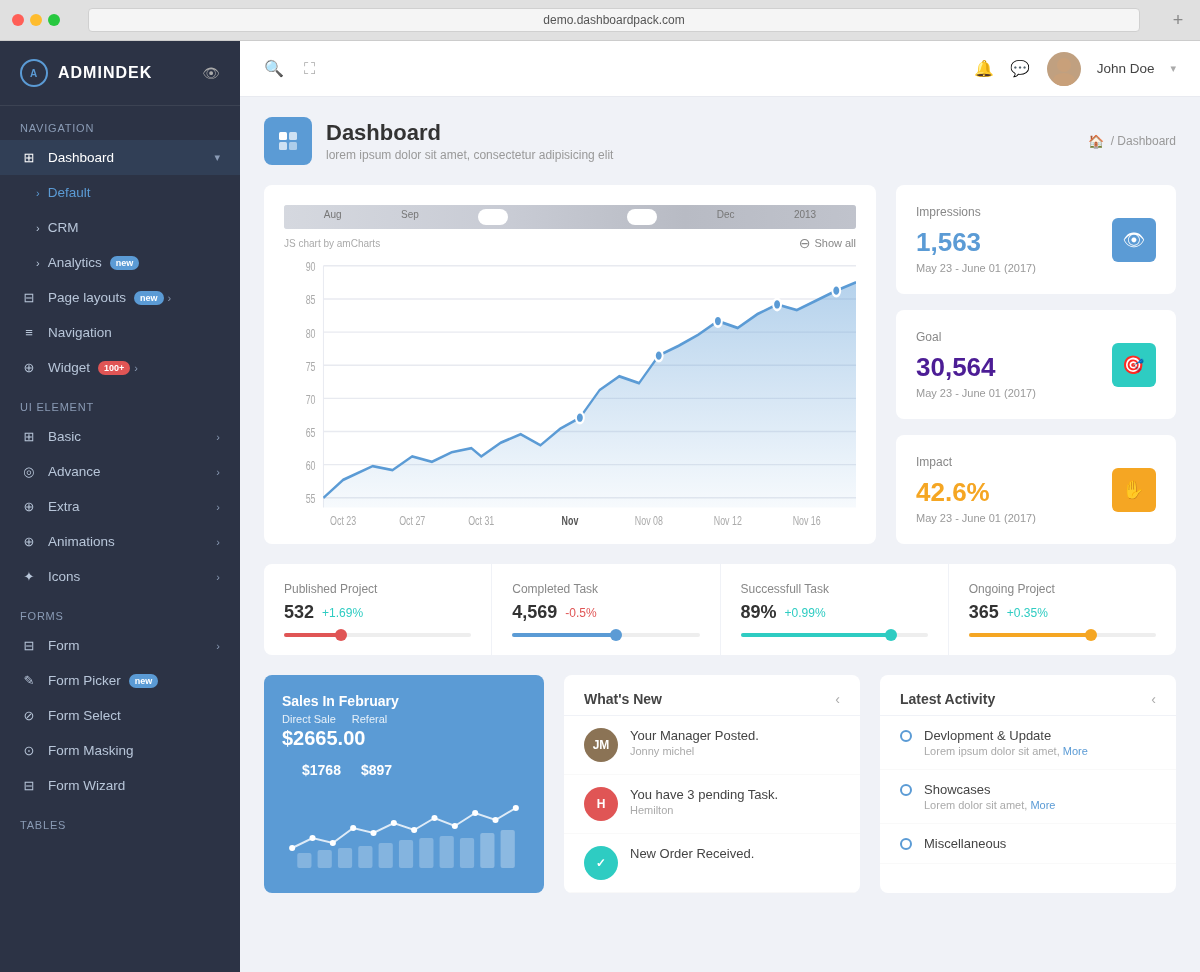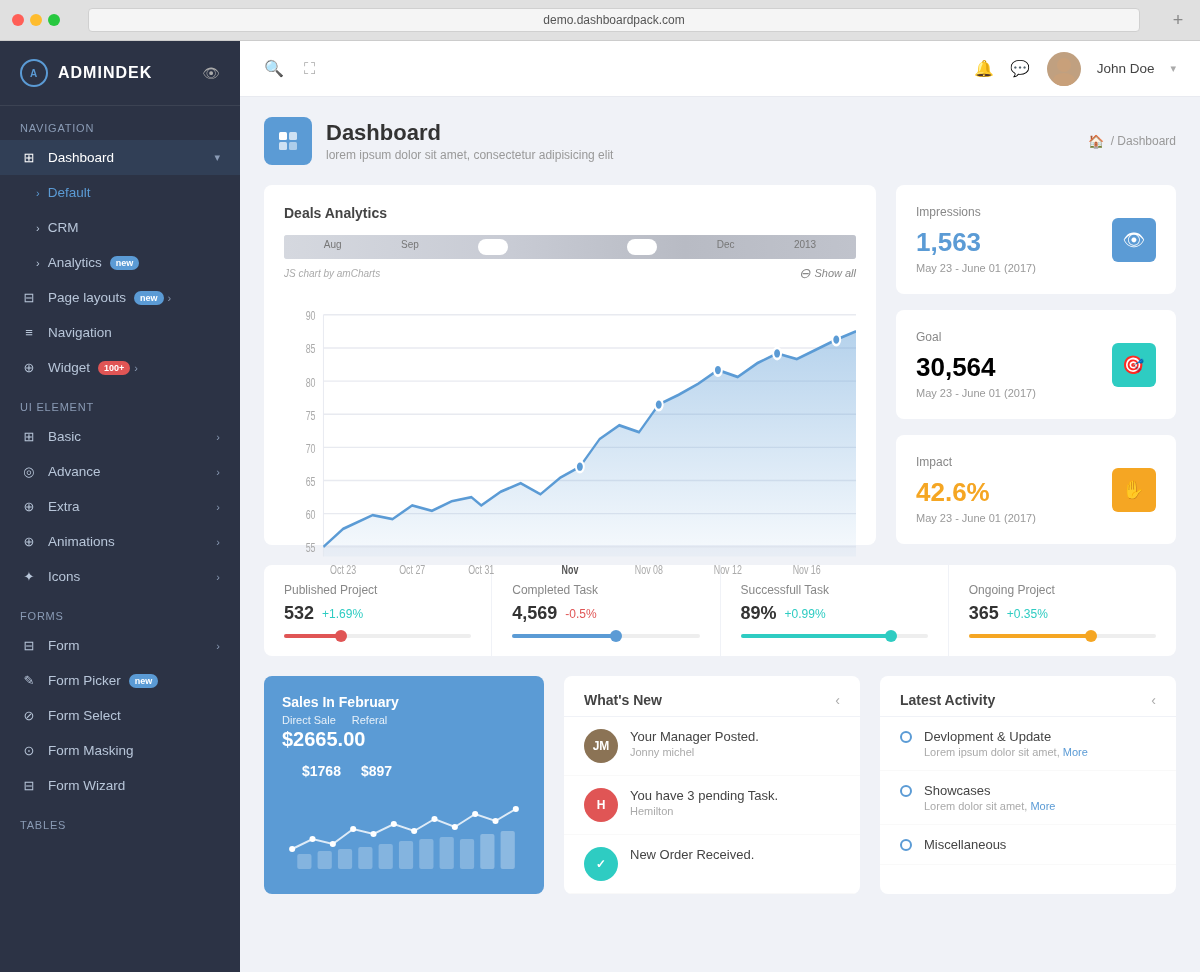--- a/index.html
+++ b/index.html
@@ -74,21 +74,21 @@
     
     .chart-title { font-size: 14px; font-weight: 600; color: #444; margin-bottom: 14px; }
     .chart-area { position: relative; height: 290px; }
 
     .stat-info { flex: 1; }
     .stat-label { font-size: 12px; color: #888; margin-bottom: 8px; }
     .stat-value { font-size: 26px; font-weight: 700; margin-bottom: 4px; }
     .stat-date { font-size: 11px; color: #999; }
     .stat-icon { width: 44px; height: 44px; border-radius: 6px; display: flex; align-items: center; justify-content: center; font-size: 18px; color: #fff; flex-shrink: 0; }
     .blue { color: #5b9bd5; }
-    .green { color: #000000; }
+    .green { color: #4c1d95; }
     .orange { color: #f5a623; }
     .bg-blue { background: #5b9bd5; }
     .bg-green { background: #2eccc2; }
     .bg-orange { background: #f5a623; }
 
     
     .stats-row { display: flex; gap: 0; margin-bottom: 20px; background: #fff; border-radius: 8px; overflow: hidden; }
     .stat-cell { flex: 1; padding: 18px 20px; border-right: 1px solid #f0f2f7; }
     .stat-cell:last-child { border-right: none; }
     .stat-cell-label { font-size: 12px; color: #888; margin-bottom: 6px; }
@@ -303,39 +303,38 @@
         </div>
         <div class="breadcrumb">
           <span class="breadcrumb-home">🏠</span>
           <span>/ Dashboard</span>
         </div>
       </div>
 
       <div class="grid-row">
 
         <div class="card card-wide">
-          <div class="chart-title">Deals Analytics</div>
           <div class="chart-area">
             
             <div style="position:relative; margin-bottom:6px;">
               <div style="background:#e0e3ea; border-radius:3px; height:24px; display:flex; align-items:center; position:relative; overflow:hidden;">
                 <div style="position:absolute; left:0; right:0; top:0; bottom:0; background:linear-gradient(90deg, #d5d8df 0%, #c8cbd4 40%, #b8bbc4 70%, #c0c3cc 100%);"></div>
                 <div style="position:absolute; left:0; right:0; display:flex; justify-content:space-around; font-size:10px; color:#777; z-index:1; padding:0 10px;">
                   <span>Aug</span>
                   <span>Sep</span>
                   <span style="width:30px;height:16px;background:#fff;border-radius:10px;display:flex;align-items:center;justify-content:center;"></span>
                   <span></span>
                   <span style="width:30px;height:16px;background:#fff;border-radius:10px;display:flex;align-items:center;justify-content:center;"></span>
                   <span>Dec</span>
                   <span>2013</span>
                 </div>
               </div>
             </div>
             
-            <div style="display:flex; justify-content:space-between; align-items:center; margin-bottom:20px;font-style:italic;">
+            <div style="display:flex; justify-content:space-between; align-items:center; margin-bottom:1px;">
               <span style="font-size:10px; color:#aaa;">JS chart by amCharts</span>
               <div style="display:flex; align-items:center; gap:4px; font-size:11px; color:#888; cursor:pointer;">
                 <span style="font-size:14px; color:#888;">⊖</span>
                 <span>Show all</span>
               </div>
             </div>
             
             <svg class="chart-svg" viewBox="0 0 580 210" preserveAspectRatio="none">
 
               <line x1="40" y1="10" x2="40" y2="185" stroke="#e8eaf0" stroke-width="1"></line>

